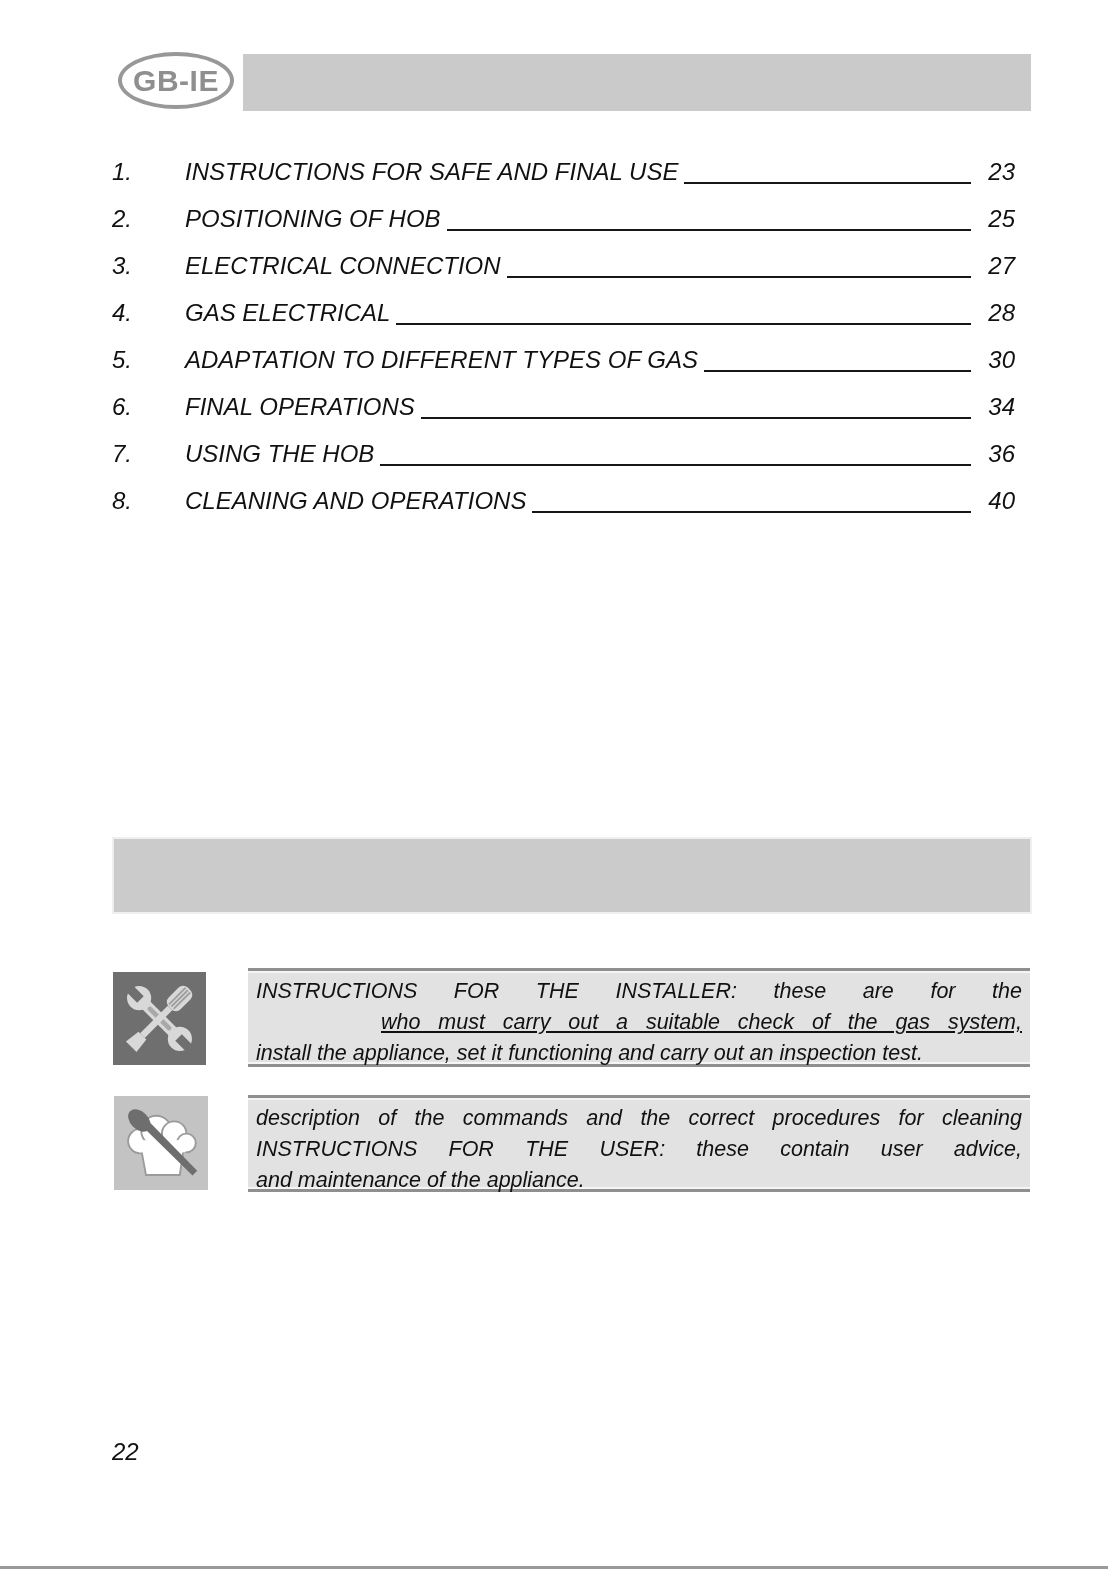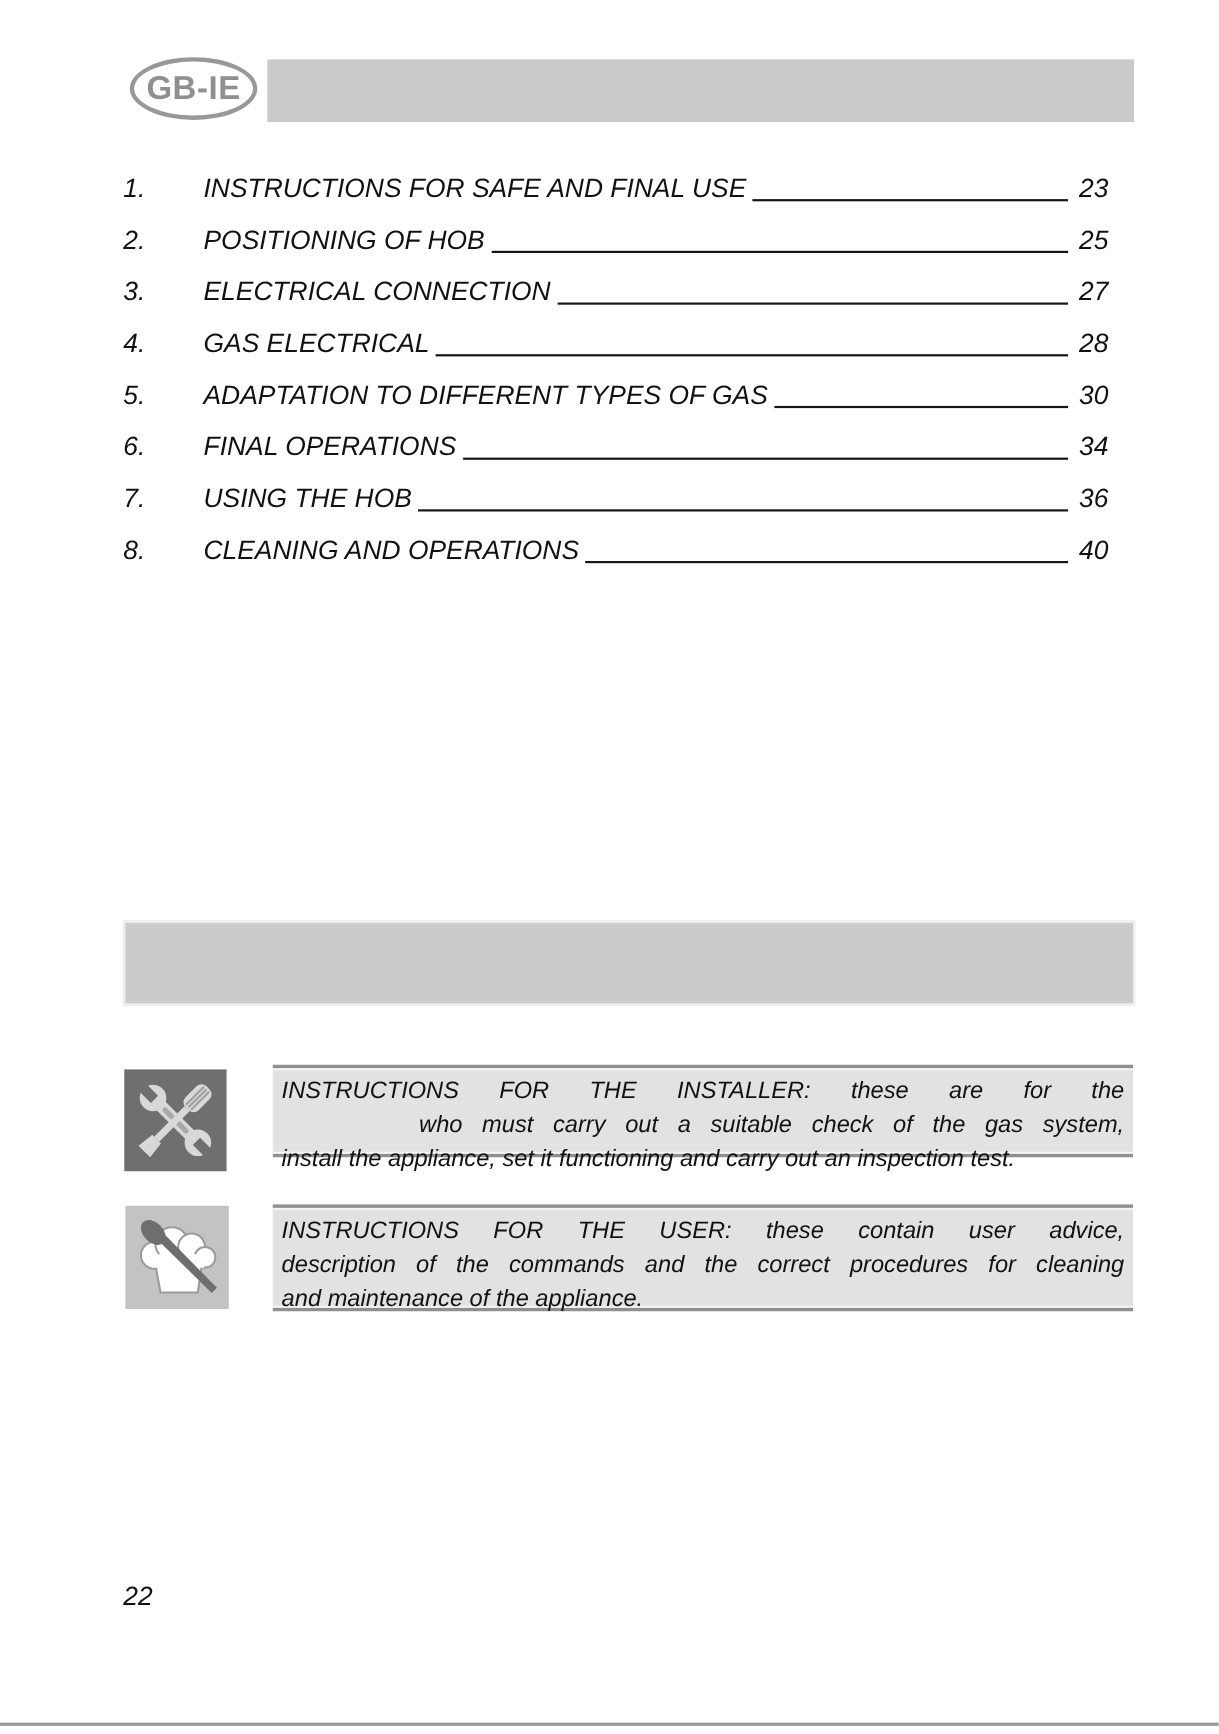--- a/index.html
+++ b/index.html
@@ -17,43 +17,43 @@
   }
   .topbar { position:absolute; left:243px; top:54px; width:788px; height:57px; background:#cacaca; }
 
   
   .toc { position:absolute; left:112px; top:137px; width:903px; font-style:italic; font-size:24px; }
   .toc-row { display:flex; align-items:baseline; padding-top:23px; line-height:24px; }
   .toc-num { width:73px; flex:none; }
   .toc-title { flex:none; white-space:nowrap; }
   .toc-leader { flex:1; min-width:18px; border-bottom:2.5px solid #161616;
                 position:relative; top:4px; margin-left:6px; margin-right:10px; }
-  .toc-page { flex:none; min-width:34px; text-align:left; }
+  .toc-page { flex:none; min-width:34px; text-align:right; }
 
   
   .midbar { position:absolute; left:112px; top:837px; width:920px; height:77px;
             background:#cbcbcb; border:2px solid #efefef; box-sizing:border-box; }
 
   
   .note-icon { position:absolute; width:95px; height:93px; }
   .note-icon svg { display:block; width:100%; height:100%; }
   #icon-installer { left:112px; top:972px; }
   #icon-user      { left:112px; top:1096px; width:98px; height:94px; }
 
   .note-box {
     position:absolute; left:248px; width:782px; box-sizing:border-box;
     background:#e2e2e2; border-top:3px solid #8f8f8f; border-bottom:3px solid #8f8f8f;
     box-shadow: inset 0 2px 0 rgba(255,255,255,0.65), inset 0 -2px 0 rgba(255,255,255,0.65);
     font-style:italic; font-size:21.5px; line-height:31px; color:#111;
     padding:5px 8px 4px 8px;
   }
-  #box-installer { top:968px; height:84px; }
+  #box-installer { top:968px; height:99px; }
   #box-user      { top:1095px; height:97px; }
   .jline  { text-align:justify; text-align-last:justify; }
-  .indent { padding-left:125px; }
+  .indent { padding-left:125px;text-decoration:underline; }
 
   
   .pageno { position:absolute; left:112px; top:1438px; font-style:italic; font-size:24px; }
   .bottom-rule { position:absolute; left:0; top:1566px; width:1108px; height:3px; background:#9a9a9a; }
 </style>
 </head>
 <body>
 
 <div class="page">
 
@@ -157,21 +157,21 @@
       </g>
       <rect x="27" y="47" width="49" height="13" fill="#ffffff"></rect>
 
       <g fill="#6e6e6e">
         <ellipse cx="27" cy="26" rx="14" ry="9.5" transform="rotate(45 27 26)"></ellipse>
         <polygon points="39,29 88.5,79.5 83.5,84.5 33,35"></polygon>
       </g>
     </svg>
   </div>
   <div class="note-box" id="box-user">
+    <div class="jline">description of the commands and the correct procedures for cleaning</div>
     <div class="jline">INSTRUCTIONS FOR THE USER: these contain user advice,</div>
-    <div class="jline">description of the commands and the correct procedures for cleaning</div>
     <div>and maintenance of the appliance.</div>
   </div>
 
   <div class="pageno">22</div>
   <div class="bottom-rule"></div>
 
 </div>
 
 </body></html>

